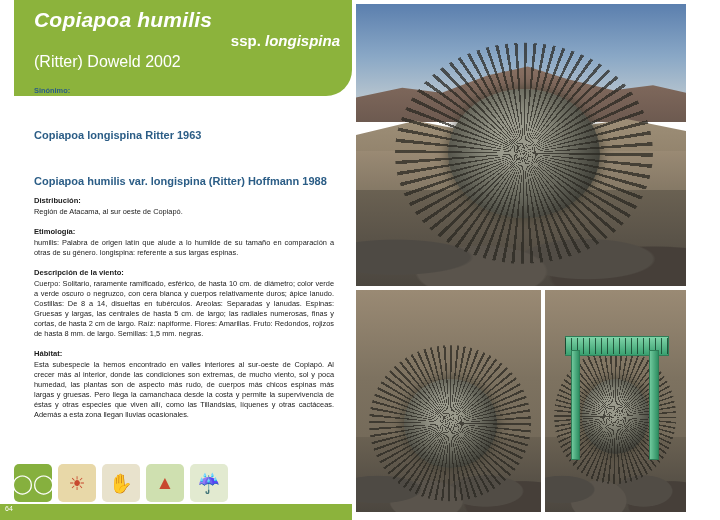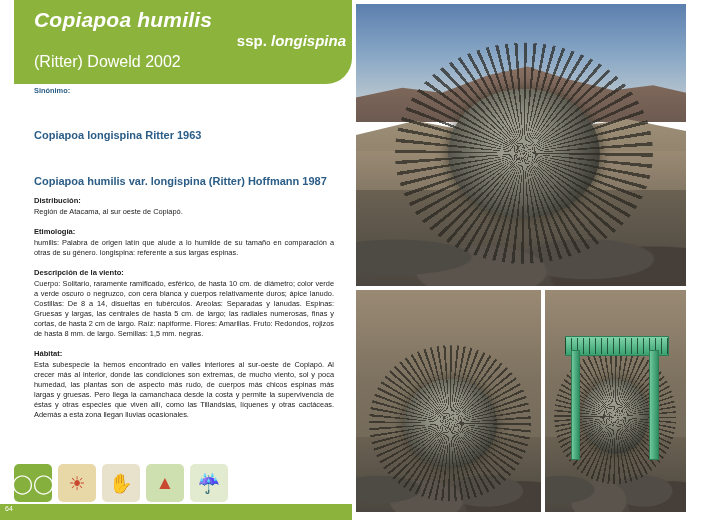--- a/index.html
+++ b/index.html
@@ -25,26 +25,26 @@
     position: absolute;
     left: 0; top: 0;
     width: 352px;
     height: 520px;
     background: #ffffff;
   }
   .title-block {
     position: absolute;
     left: 14px; top: 0;
     width: 338px;
-    height: 84px;
+    height: 96px;
     background: #8cb33c;
     border-bottom-right-radius: 26px;
     color: #ffffff;
     box-sizing: border-box;
-    padding: 8px 6px 0 20px;
+    padding: 8px 12px 0 20px;
   }
   .sp-name {
     font-size: 21px;
     font-weight: bold;
     font-style: italic;
     line-height: 23px;
     letter-spacing: 0.2px;
   }
   .ssp-line {
     font-size: 15px;
@@ -275,21 +275,21 @@
         <span class="ssp-epithet">longispina</span>
       </div>
       <div class="authority">(Ritter) Doweld 2002</div>
     </div>
 
     <div class="body-text">
 
       <div>
         <div class="syn-head">Sinónimo:</div>
         <div class="syn-line">Copiapoa longispina Ritter 1963</div>
-        <div class="syn-line">Copiapoa humilis var. longispina (Ritter) Hoffmann 1987</div>
+        <div class="syn-line">Copiapoa humilis var. longispina (Ritter) Hoffmann 1988</div>
       </div>
 
       <div class="sec">
         <div class="sec-head">Distribución:</div>
         <div class="sec-body">Región de Atacama, al sur oeste de Copiapó.</div>
       </div>
 
       <div class="sec">
         <div class="sec-head">Etimología:</div>
         <div class="sec-body">humilis: Palabra de origen latín que alude a lo humilde de su tamaño en comparación a otras de su género. longispina: referente a sus largas espinas.</div>

